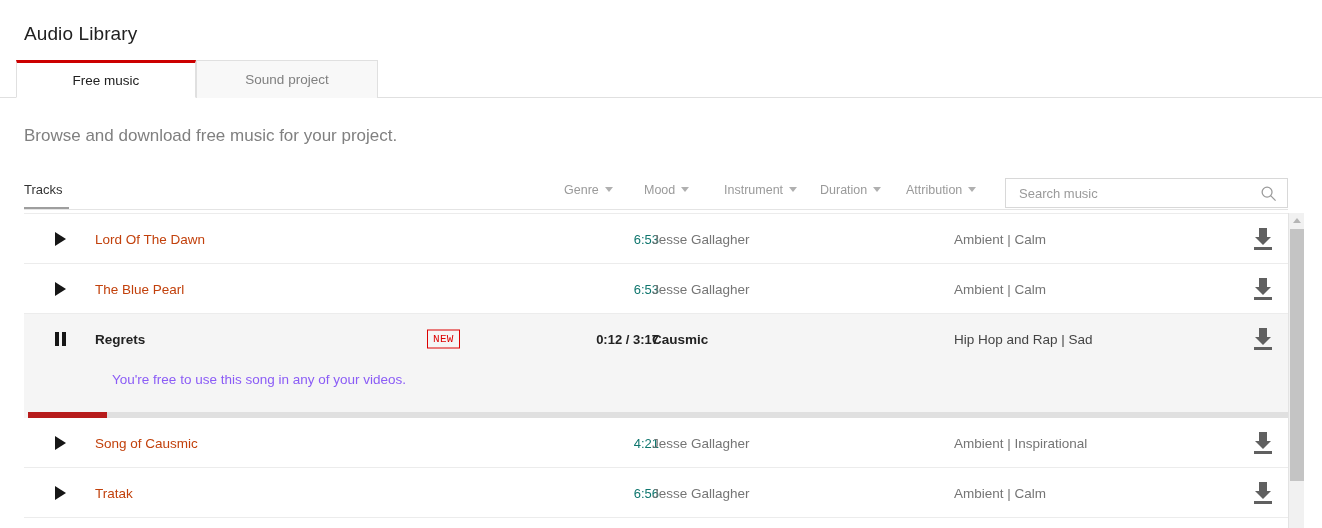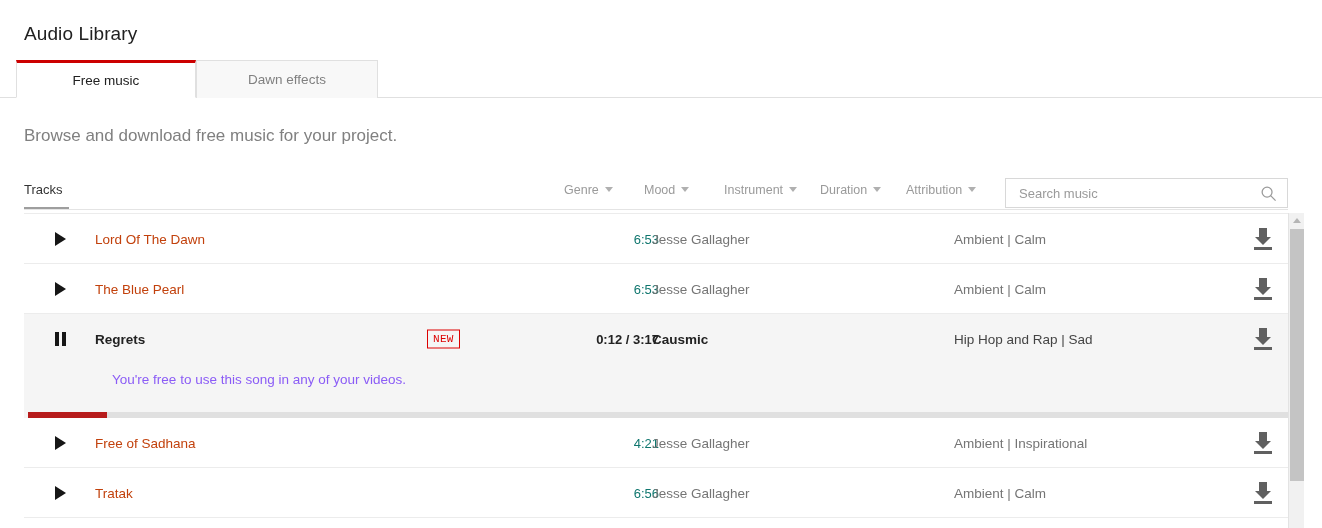--- a/index.html
+++ b/index.html
@@ -311,21 +311,21 @@
 </style>
 </head>
 <body>
 
 <div id="app">
 
   <div class="page-title">Audio Library</div>
 
   <div class="tabbar">
     <div class="tab tab-free">Free music</div>
-    <div class="tab tab-sfx">Dawn effects</div>
+    <div class="tab tab-sfx">Sound project</div>
   </div>
 
   <div class="subtitle">Browse and download free music for your project.</div>
 
   <div class="toolbar">
     <div class="tracks-tab">Tracks</div>
     <div class="tracks-underline"></div>
     <div class="toolbar-rule"></div>
 
     <div class="filter" style="left:540px"><span>Genre</span><span class="caret"></span></div>
@@ -403,21 +403,21 @@
       <div class="progress-track">
         <div class="progress-fill" id="progress-fill" style="width: 6.3%;"></div>
       </div>
     </div>
 
     <div class="row" style="top:205px;height:50px">
       <div class="row-main">
         <div class="pp-btn">
             <span class="play-tri"></span>
           </div>
-        <div class="t-title">Free of Sadhana</div>
+        <div class="t-title">Song of Causmic</div>
         <div class="t-time">4:21</div>
         <div class="t-artist">Jesse Gallagher</div>
         <div class="t-cat">Ambient | Inspirational</div>
         <div class="dl-btn">
           <span class="dl-arrow"></span>
           <span class="dl-head"></span>
           <span class="dl-bar"></span>
         </div>
       </div>
     </div>

